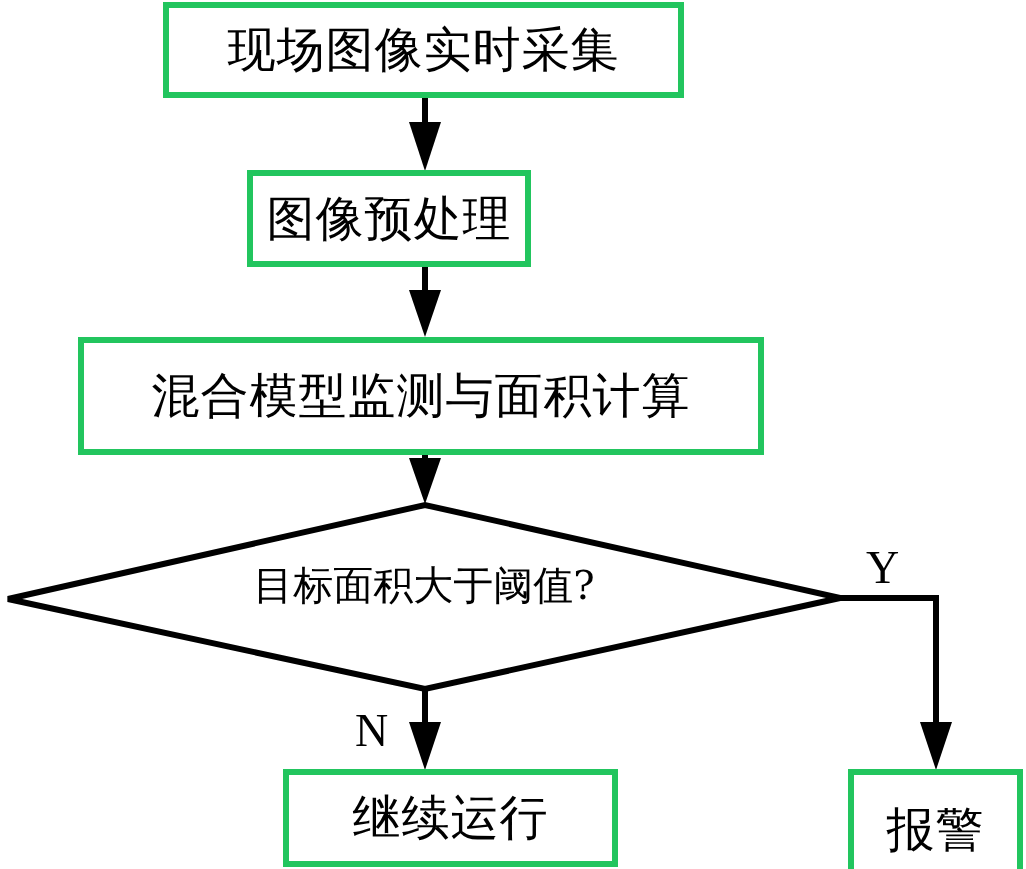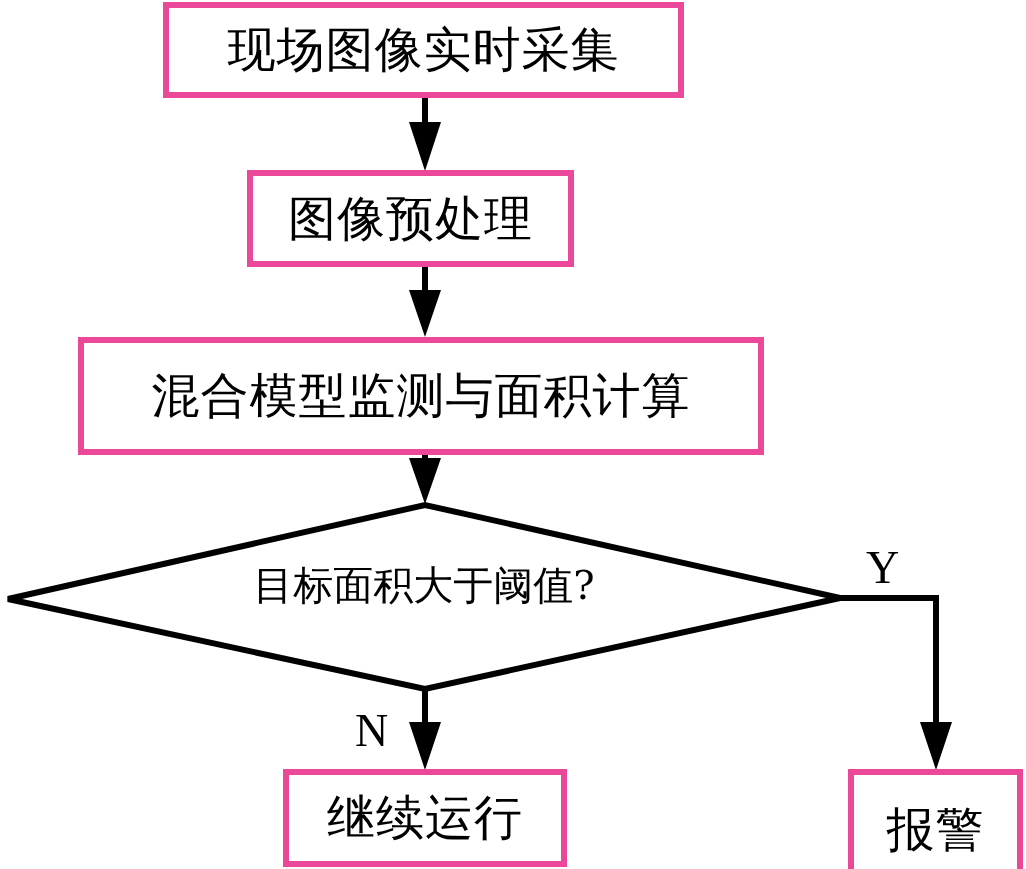--- a/index.html
+++ b/index.html
@@ -1,19 +1,19 @@
 <!DOCTYPE html>
 <html><head>
   <meta charset="utf-8">
   <style>
     html, body { margin: 0; padding: 0; background: #ffffff; }
     body { width: 1026px; height: 869px; position: relative; overflow: hidden;
            font-family: "DejaVu Serif", "Liberation Serif", serif; color: #000; }
     svg#flow { position: absolute; left: 0; top: 0; }
-    .box { position: absolute; box-sizing: border-box; border: 6px solid #ec4899;
+    .box { position: absolute; box-sizing: border-box; border: 6px solid #22c55e;
            background: #fff; display: flex; align-items: center; justify-content: center;
            font-size: 48px; letter-spacing: 1px; white-space: nowrap; }
     .label { position: absolute; font-family: "Liberation Serif", "DejaVu Serif", serif;
              font-size: 46px; line-height: 1; }
     .dtext { position: absolute; left: 5px; width: 838px; top: 565px; text-align: center;
              font-size: 40px; line-height: 1; white-space: nowrap; }
   </style>
 </head>
 <body>
 
@@ -49,31 +49,31 @@
   <g>
     <polyline points="840,598 936,598 936,722" fill="none" stroke="#000" stroke-width="6" stroke-linejoin="miter"></polyline>
     <polygon points="920,722 952,722 936,770" fill="#000"></polygon>
   </g>
 </svg>
 
 <div class="box" style="left:163px; top:2px; width:521px; height:96px;">
   <span>现场图像实时采集</span>
 </div>
 
-<div class="box" style="left:247px; top:170px; width:327px; height:97px;">
+<div class="box" style="left:247px; top:170px; width:284px; height:97px;">
   <span>图像预处理</span>
 </div>
 
 <div class="box" style="left:78px; top:337px; width:686px; height:118px;">
   <span>混合模型监测与面积计算</span>
 </div>
 
 <div class="dtext">目标面积大于阈值?</div>
 
-<div class="box" style="left:283px; top:769px; width:284px; height:98px;">
+<div class="box" style="left:283px; top:769px; width:335px; height:98px;">
   <span>继续运行</span>
 </div>
 
 <div class="box" style="left:848px; top:769px; width:175px; height:122px;">
   <span>报警</span>
 </div>
 
 <div class="label" style="left:866px; top:545px;">Y</div>
 
 <div class="label" style="left:355px; top:708px;">N</div>

